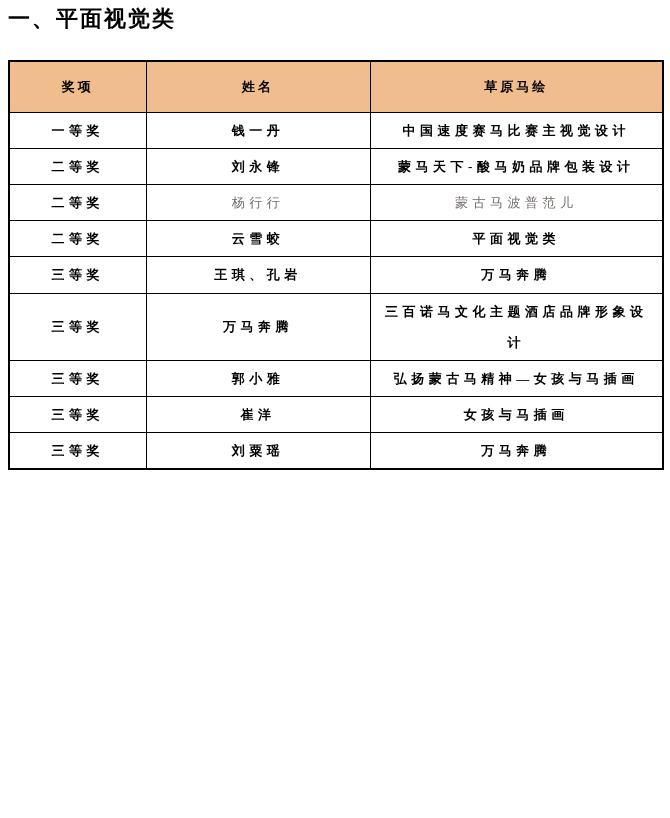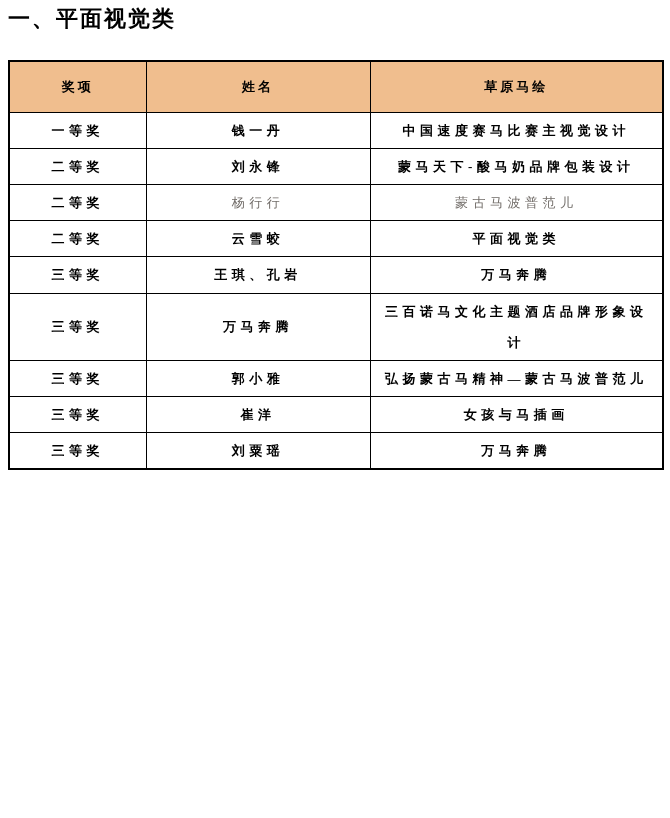--- a/index.html
+++ b/index.html
@@ -115,21 +115,21 @@
           <td>万马奔腾</td>
         </tr>
         <tr>
           <td>三等奖</td>
           <td>万马奔腾</td>
           <td>三百诺马文化主题酒店品牌形象设计</td>
         </tr>
         <tr>
           <td>三等奖</td>
           <td>郭小雅</td>
-          <td>弘扬蒙古马精神—蒙古马波普范儿</td>
+          <td>弘扬蒙古马精神—女孩与马插画</td>
         </tr>
         <tr>
           <td>三等奖</td>
           <td>崔洋</td>
           <td>女孩与马插画</td>
         </tr>
         <tr>
           <td>三等奖</td>
           <td>刘粟瑶</td>
           <td>万马奔腾</td>

